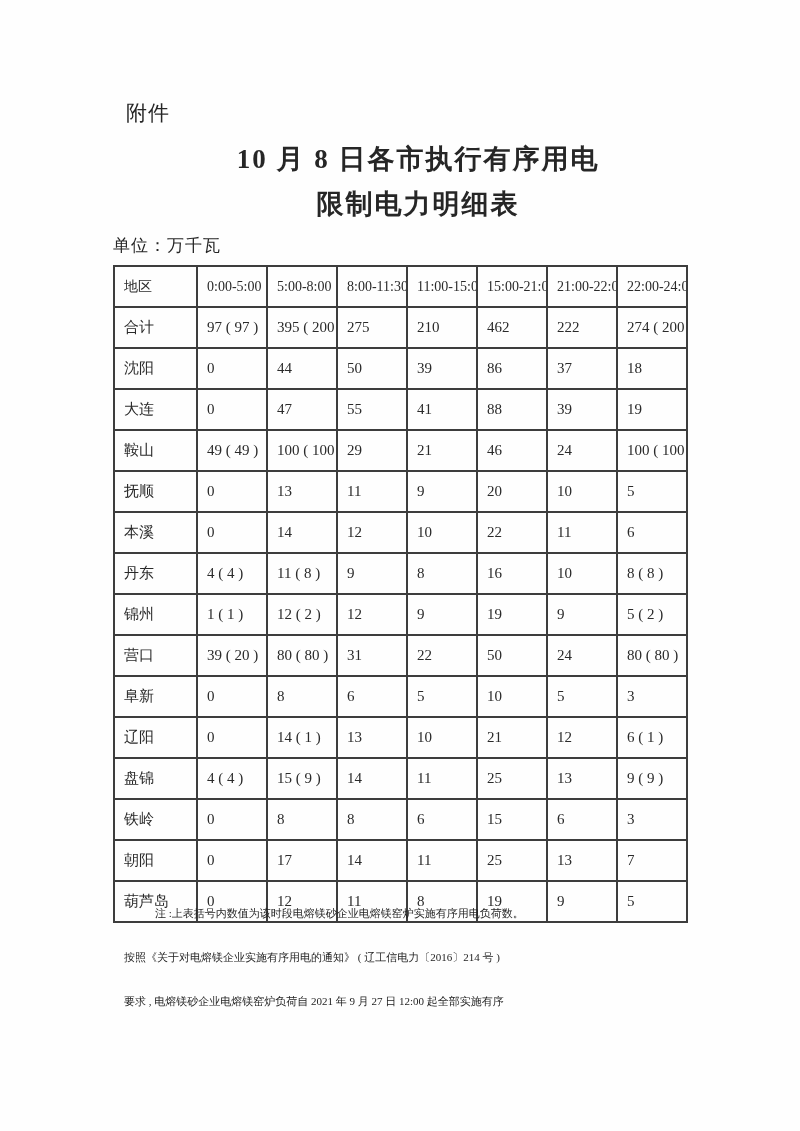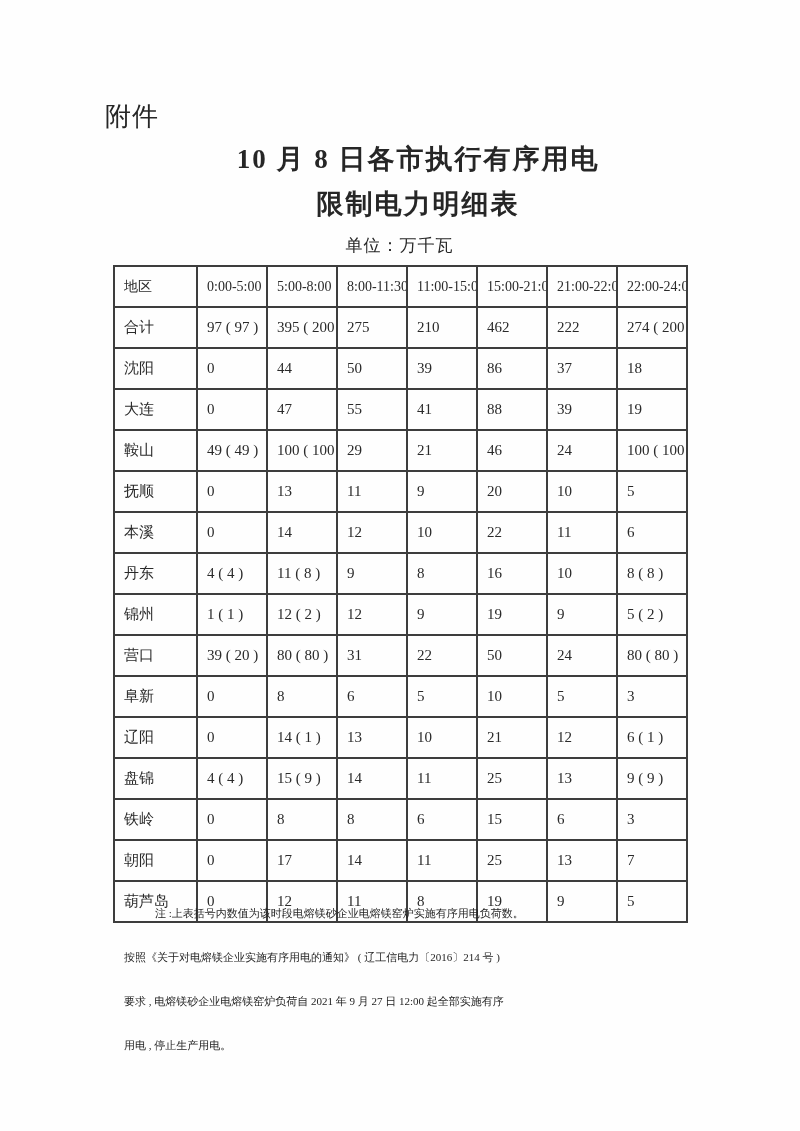--- a/index.html
+++ b/index.html
@@ -12,43 +12,43 @@
     position:relative;
     width:800px;
     height:1131px;
     margin:0 auto;
     background:#fefefe;
     color:#262626;
     overflow:hidden;
   }
   .attachment{
     position:absolute;
-    left:105px;
+    left:126px;
     top:99px;
-    font-size:26px;
+    font-size:21px;
     letter-spacing:1px;
   }
   .title-block{
     position:absolute;
     left:0;
     top:137px;
     width:800px;
     text-align:center;
     font-weight:bold;
     font-size:27px;
     line-height:45px;
     letter-spacing:2px;
     margin-left:18px;
   }
   .unit-label{
     position:absolute;
     left:113px;
     top:234px;
     width:573px;
-    text-align:center;
+    text-align:left;
     font-size:17px;
     letter-spacing:1px;
   }
   table.power-table{
     position:absolute;
     left:113px;
     top:265px;
     width:575px;
     border-collapse:collapse;
     table-layout:fixed;
@@ -255,16 +255,15 @@
           <td>9</td>
           <td>5</td>
         </tr>
       </tbody>
   </table>
 
   <div class="note">
       <div class="note-line indent">注 :上表括号内数值为该时段电熔镁砂企业电熔镁窑炉实施有序用电负荷数。</div>
       <div class="note-line">按照《关于对电熔镁企业实施有序用电的通知》 ( 辽工信电力〔2016〕214 号 )</div>
       <div class="note-line">要求 , 电熔镁砂企业电熔镁窑炉负荷自 2021 年 9 月 27 日 12:00 起全部实施有序</div>
-      <div class="note-line">用电 , 停止生产用电。</div>
     </div>
 
 </div>
 
 </body></html>

